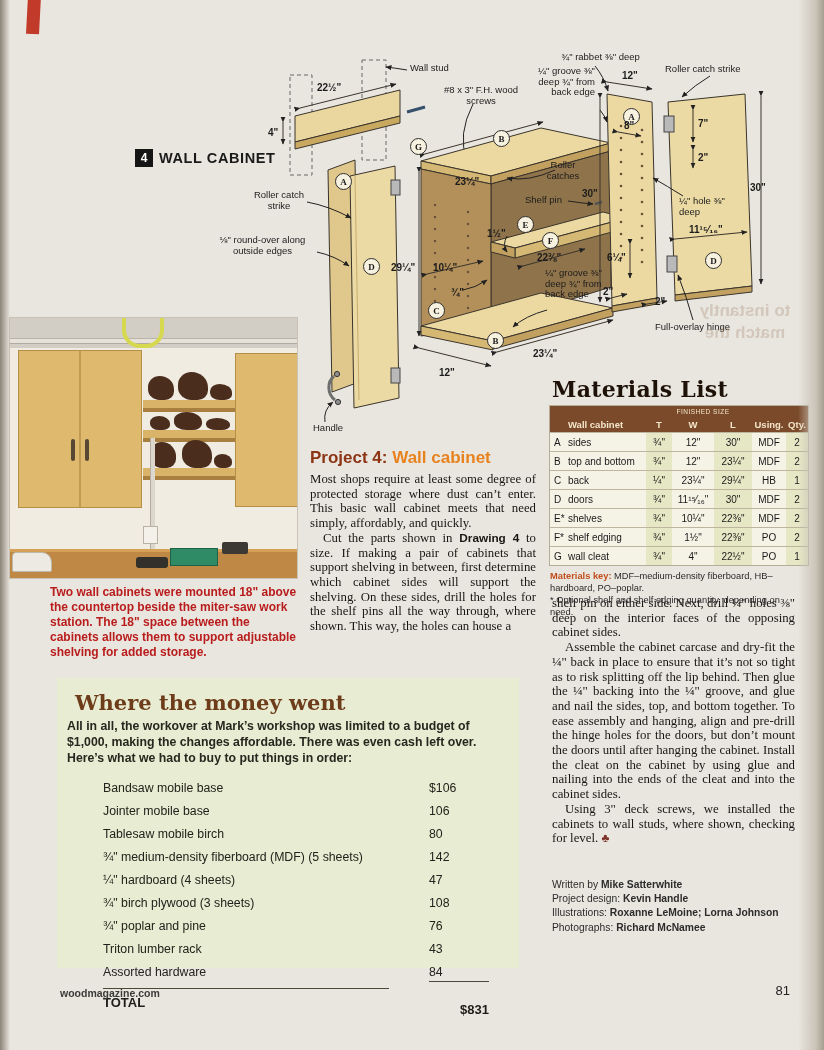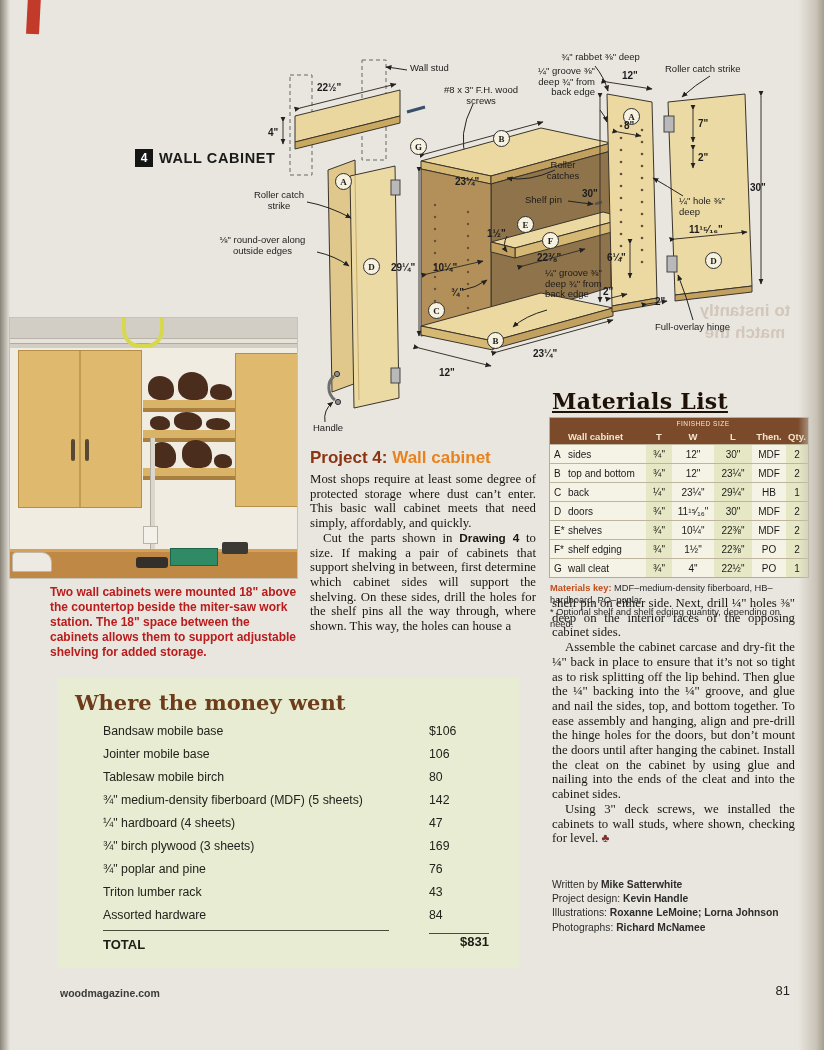--- a/index.html
+++ b/index.html
@@ -48,21 +48,21 @@
   .proj h2 .p1{color:#8c3413;} .proj h2 .p2{color:#e8821e;}
   .body-serif{font:12.8px/1.15 "Liberation Serif",serif;color:#181714;text-align:justify;}
   .body-serif p{margin:0;} .body-serif p.ind{text-indent:13px;}
   .rcol{position:absolute;left:552px;top:596px;width:243px;}
   .boldsans{font-weight:bold;font-family:"Liberation Sans",sans-serif;font-size:11.8px;}
   .endmark{color:#7c2f26;font-size:12px;}
   .credits{position:absolute;left:552px;top:878px;width:243px;font:10.3px/1.38 "Liberation Sans",sans-serif;color:#2c2c2c;}
   .credits b{font-weight:bold;}
   
   .mat{position:absolute;left:550px;top:376px;width:260px;}
-  .mat h2{margin:12px 0 4px 2px;font:bold 22px "DejaVu Serif",serif;color:#1e1208;letter-spacing:.3px;text-decoration:underline;}
+  .mat h2{margin:0 0 4px 2px;font:bold 22px "DejaVu Serif",serif;color:#1e1208;letter-spacing:.3px;}
   .mtable{width:258px;box-shadow:0 0 0 1px #b4ae98;}
   .mhead{background:#7b4a2b;color:#f3e6ca;}
   .mh1{font-size:6.5px;letter-spacing:.5px;text-align:center;padding-top:2px;height:9px;}
   .mh1 span{display:inline-block;margin-left:48px;}
   .mh2{display:flex;font-weight:bold;font-size:9.5px;height:15px;align-items:center;}
   .mrow{display:flex;background:#f5f2e6;font-size:10px;color:#1a1a1a;height:18px;align-items:center;border-top:1px solid #bcb69e;}
   .mc{flex:none;box-sizing:border-box;height:100%;display:flex;align-items:center;}
   .c-let{width:18px;padding-left:4px;} .c-part{width:78px;}
   .c-t{width:26px;justify-content:center;} .c-w{width:42px;justify-content:center;}
   .c-l{width:38px;justify-content:center;} .c-matl{width:34px;justify-content:center;}
@@ -73,21 +73,21 @@
   .footnote .mk{color:#c14f1d;font-weight:bold;}
   
   .money{position:absolute;left:57px;top:678px;width:462px;height:290px;background:#e8ecd2;}
   .money h2{margin:12px 0 4px 18px;font:bold 21px "DejaVu Serif",serif;color:#6d3c1a;}
   .money .intro{margin:0 14px 10px 10px;font:bold 12.3px/1.3 "Liberation Sans",sans-serif;color:#28271f;}
   .mitems{margin:4px 30px 0 46px;}
   .mitem{display:flex;justify-content:space-between;font:12.3px "Liberation Sans",sans-serif;color:#23221c;height:23px;align-items:center;}
   .mitem .price{width:60px;}
   .mtotal{display:flex;justify-content:space-between;font:bold 13px "Liberation Sans",sans-serif;color:#1d1c16;height:30px;align-items:center;}
   .mtotal .nm{border-top:1.5px solid #4a4a3a;flex:1;margin-right:40px;padding-top:6px;}
-  .mtotal .price{border-top:1.5px solid #4a4a3a;width:60px;text-align:right;padding-top:0;}
+  .mtotal .price{border-top:1.5px solid #4a4a3a;width:60px;text-align:right;padding-top:20px;}
   
   .ghost{position:absolute;left:690px;top:300px;width:110px;font:bold 17px/1.3 "Liberation Sans",sans-serif;
      color:rgba(150,120,90,.28);transform:scaleX(-1);text-align:center;}
   
   .footer-left{position:absolute;left:60px;top:987px;font:bold 10.5px "Liberation Sans",sans-serif;color:#3b3b38;}
   .footer-page{position:absolute;right:34px;top:983px;font:13px "Liberation Sans",sans-serif;color:#222;}
 </style>
 </head>
 <body>
 
@@ -342,21 +342,21 @@
     <h2>Materials List</h2>
     <div class="mtable">
       <div class="mhead">
         <div class="mh1"><span>FINISHED SIZE</span></div>
         <div class="mh2">
           <div class="mc c-let"></div>
           <div class="mc c-part">Wall cabinet</div>
           <div class="mc c-t">T</div>
           <div class="mc c-w">W</div>
           <div class="mc c-l">L</div>
-          <div class="mc c-matl">Then.</div>
+          <div class="mc c-matl">Using.</div>
           <div class="mc c-qty">Qty.</div>
         </div>
       </div>
       <div class="mrow">
         <div class="mc c-let">A</div>
           <div class="mc c-part">sides</div>
         <div class="mc c-t tint">¾"</div>
           <div class="mc c-w">12"</div>
         <div class="mc c-l tint">30"</div>
           <div class="mc c-matl">MDF</div>
@@ -418,20 +418,21 @@
       </div>
     </div>
     <div class="footnote">
       <div><span class="mk">Materials key:</span><span> MDF–medium-density fiberboard, HB–hardboard, PO–poplar.</span></div>
       <div>* Optional shelf and shelf edging quantity, depending on need.</div>
     </div>
   </div>
 
   <div class="money">
     <h2>Where the money went</h2>
+    <div class="intro">All in all, the workover at Mark’s workshop was limited to a budget of $1,000, making the changes affordable. There was even cash left over. Here’s what we had to buy to put things in order:</div>
     <div class="mitems">
       <div class="mitem">
           <span>Bandsaw mobile base</span>
           <span class="price">$106</span>
         </div>
       <div class="mitem">
           <span>Jointer mobile base</span>
           <span class="price">106</span>
         </div>
       <div class="mitem">
@@ -441,21 +442,21 @@
       <div class="mitem">
           <span>¾" medium-density fiberboard (MDF) (5 sheets)</span>
           <span class="price">142</span>
         </div>
       <div class="mitem">
           <span>¼" hardboard (4 sheets)</span>
           <span class="price">47</span>
         </div>
       <div class="mitem">
           <span>¾" birch plywood (3 sheets)</span>
-          <span class="price">169</span>
+          <span class="price">108</span>
         </div>
       <div class="mitem">
           <span>¾" poplar and pine</span>
           <span class="price">76</span>
         </div>
       <div class="mitem">
           <span>Triton lumber rack</span>
           <span class="price">43</span>
         </div>
       <div class="mitem">

